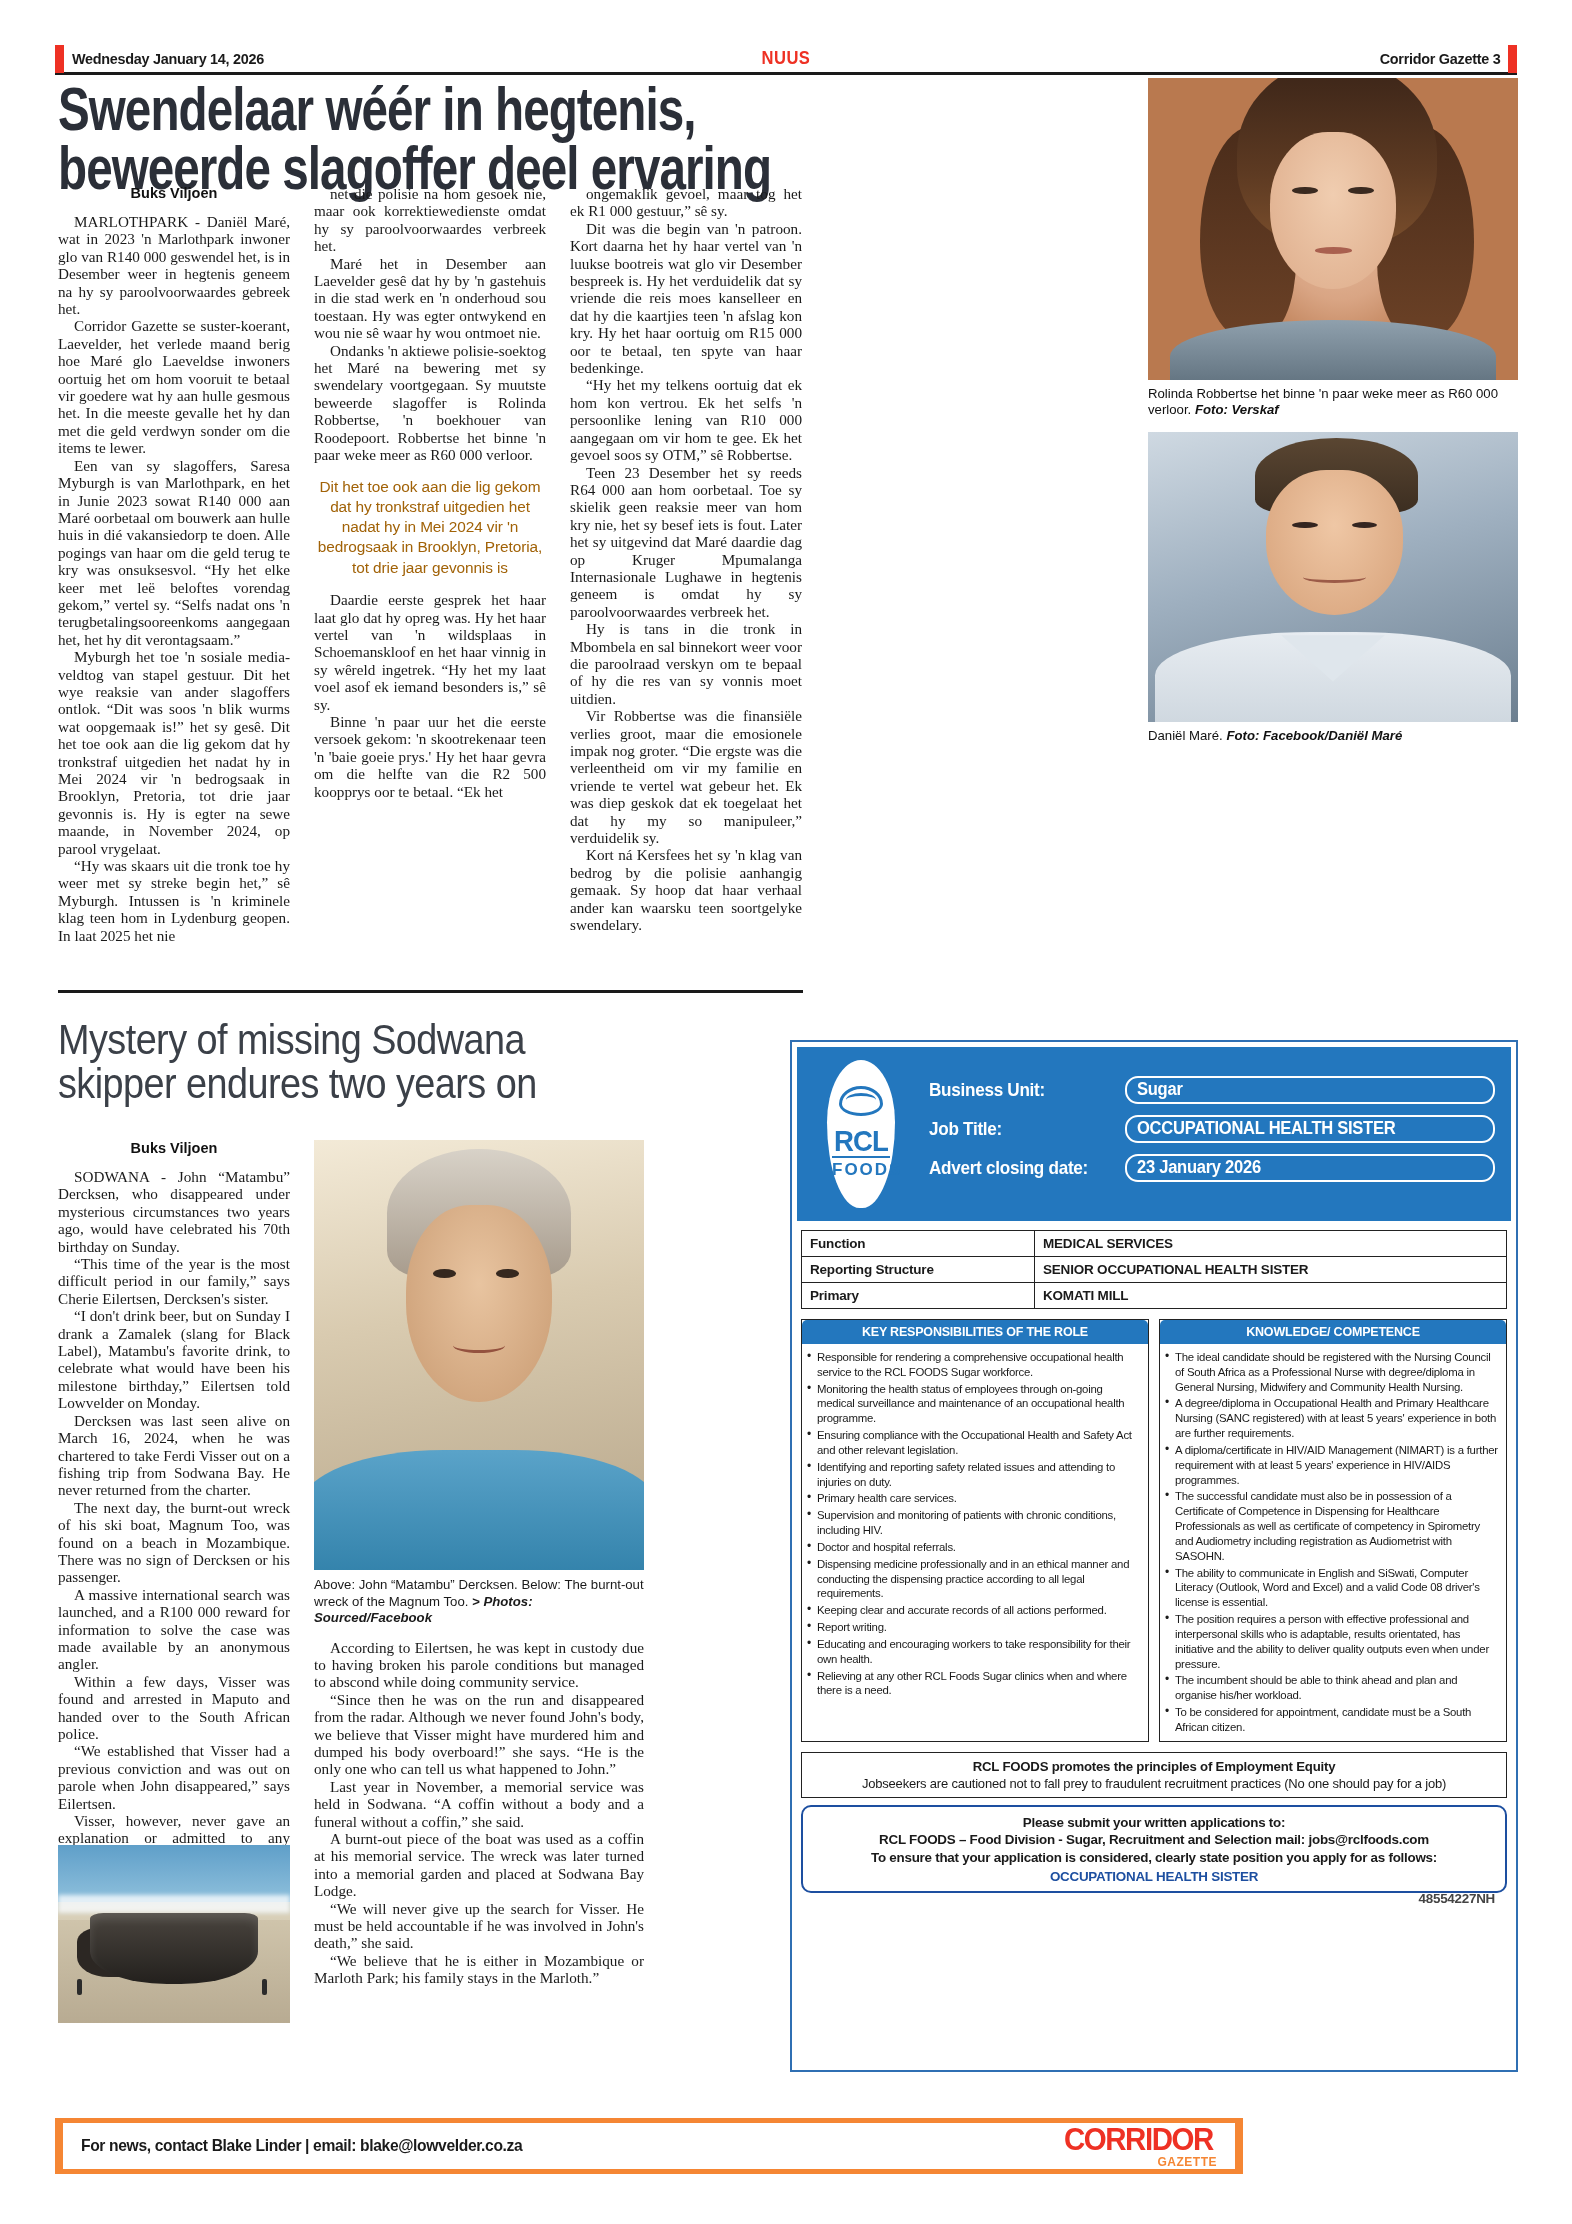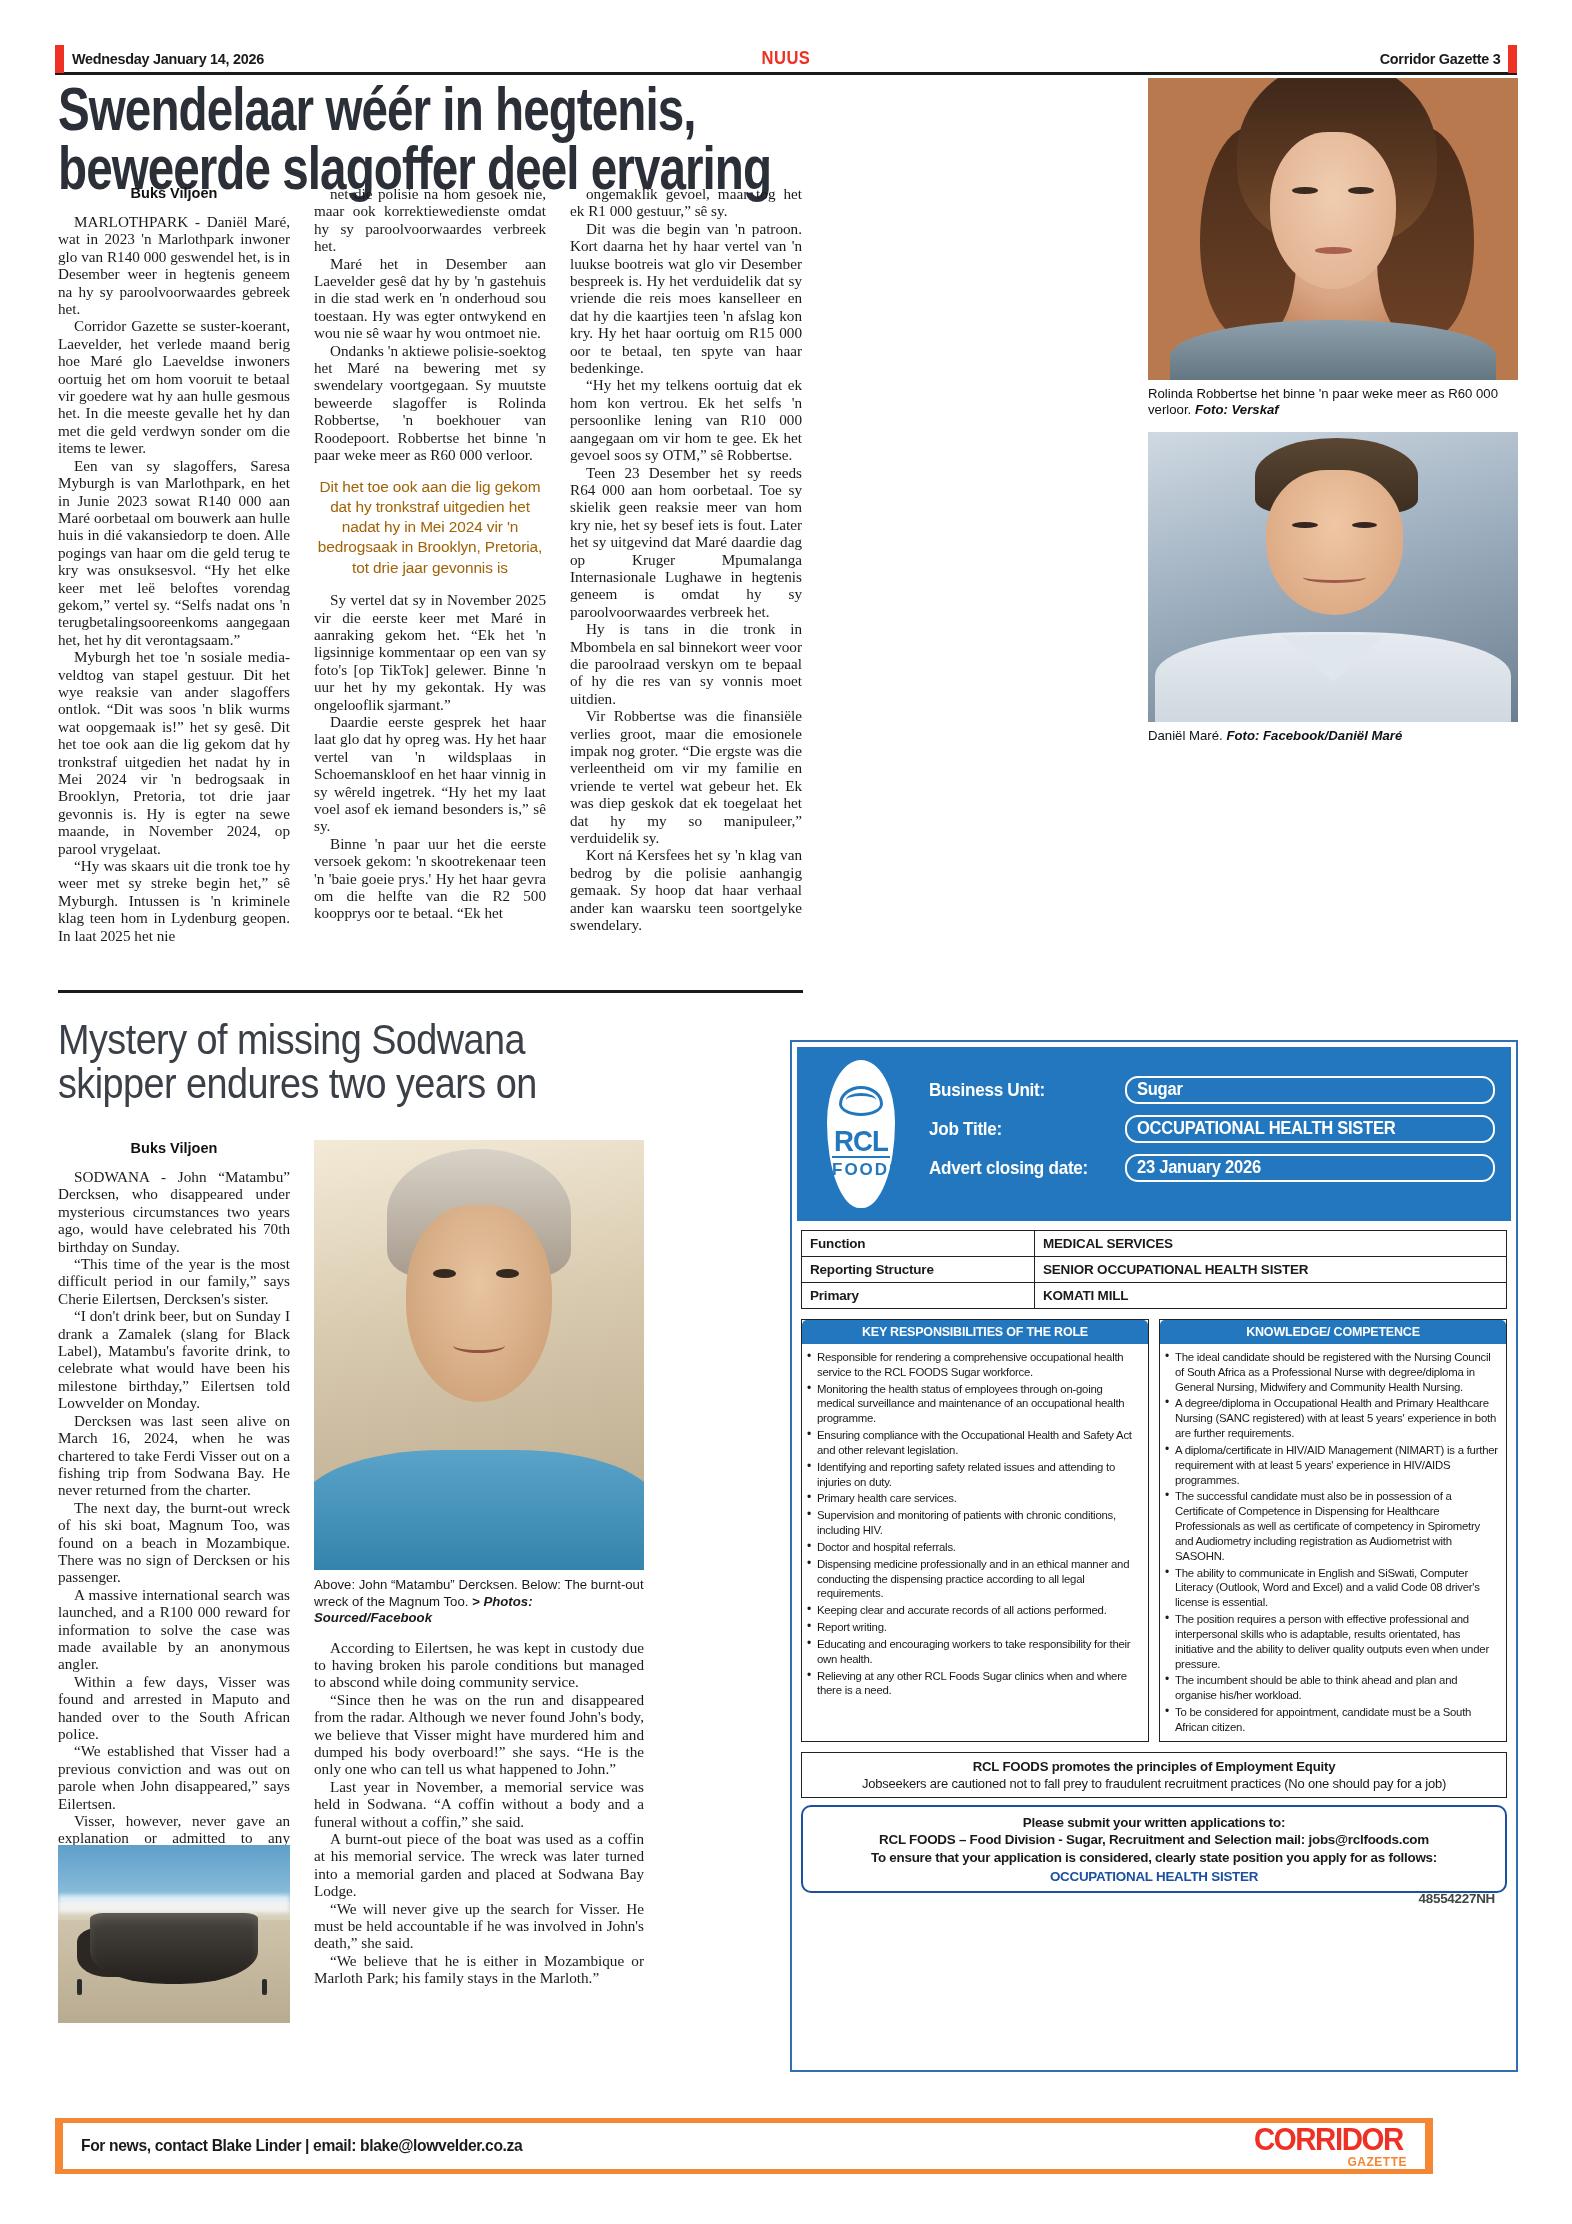--- a/index.html
+++ b/index.html
@@ -316,21 +316,21 @@
   }
   .ad-apply .pos { color:#1d4fa0; margin-top:1px; }
   .ad-code {
     position:absolute; right: 10px; bottom: -16px;
     font-family:"Liberation Sans", sans-serif; font-size: 8px; color:#444;
     letter-spacing: 0.2px;
   }
 
   
   .footer {
-    position: absolute; left: 55px; top: 2118px; width: 1378px; height: 56px;
+    position: absolute; left: 55px; top: 2118px; width: 1188px; height: 56px;
     background: #F58634;
   }
   .footer-inner {
     position:absolute; left: 8px; top: 5px; right: 8px; bottom: 5px;
     background: #ffffff; display:flex; align-items:center; padding: 0 18px;
   }
   .footer-text {
     font-family:"Liberation Sans", sans-serif; font-weight:bold; font-size:17px;
     letter-spacing:-0.4px; transform: scaleX(0.92); transform-origin:left center;
   }
@@ -377,21 +377,20 @@
     </div>
 
     <div class="a1-col">
       <div class="col-text">
         <p>net die polisie na hom gesoek nie, maar ook korrektiewedienste omdat hy sy paroolvoorwaardes verbreek het.</p>
         <p>Maré het in Desember aan Laevelder gesê dat hy by 'n gastehuis in die stad werk en 'n onderhoud sou toestaan. Hy was egter ontwykend en wou nie sê waar hy wou ontmoet nie.</p>
         <p>Ondanks 'n aktiewe polisie-soektog het Maré na bewering met sy swendelary voortgegaan. Sy muutste beweerde slagoffer is Rolinda Robbertse, 'n boekhouer van Roodepoort. Robbertse het binne 'n paar weke meer as R60 000 verloor.</p>
       </div>
       <div class="pullquote">Dit het toe ook aan die lig gekom dat hy tronkstraf uitgedien het nadat hy in Mei 2024 vir 'n bedrogsaak in Brooklyn, Pretoria, tot drie jaar gevonnis is</div>
       <div class="col-text">
-        <p>Sy vertel dat sy in November 2025 vir die eerste keer met Maré in aanraking gekom het. “Ek het 'n ligsinnige kommentaar op een van sy foto's [op TikTok] gelewer. Binne 'n uur het hy my gekontak. Hy was ongelooflik sjarmant.”</p>
         <p>Daardie eerste gesprek het haar laat glo dat hy opreg was. Hy het haar vertel van 'n wildsplaas in Schoemanskloof en het haar vinnig in sy wêreld ingetrek. “Hy het my laat voel asof ek iemand besonders is,” sê sy.</p>
         <p>Binne 'n paar uur het die eerste versoek gekom: 'n skootrekenaar teen 'n 'baie goeie prys.' Hy het haar gevra om die helfte van die R2 500 koopprys oor te betaal. “Ek het</p>
       </div>
     </div>
 
     <div class="a1-col">
       <div class="col-text">
         <p>ongemaklik gevoel, maar tog het ek R1 000 gestuur,” sê sy.</p>
         <p>Dit was die begin van 'n patroon. Kort daarna het hy haar vertel van 'n luukse bootreis wat glo vir Desember bespreek is. Hy het verduidelik dat sy vriende die reis moes kanselleer en dat hy die kaartjies teen 'n afslag kon kry. Hy het haar oortuig om R15 000 oor te betaal, ten spyte van haar bedenkinge.</p>
         <p>“Hy het my telkens oortuig dat ek hom kon vertrou. Ek het selfs 'n persoonlike lening van R10 000 aangegaan om vir hom te gee. Ek het gevoel soos sy OTM,” sê Robbertse.</p>

